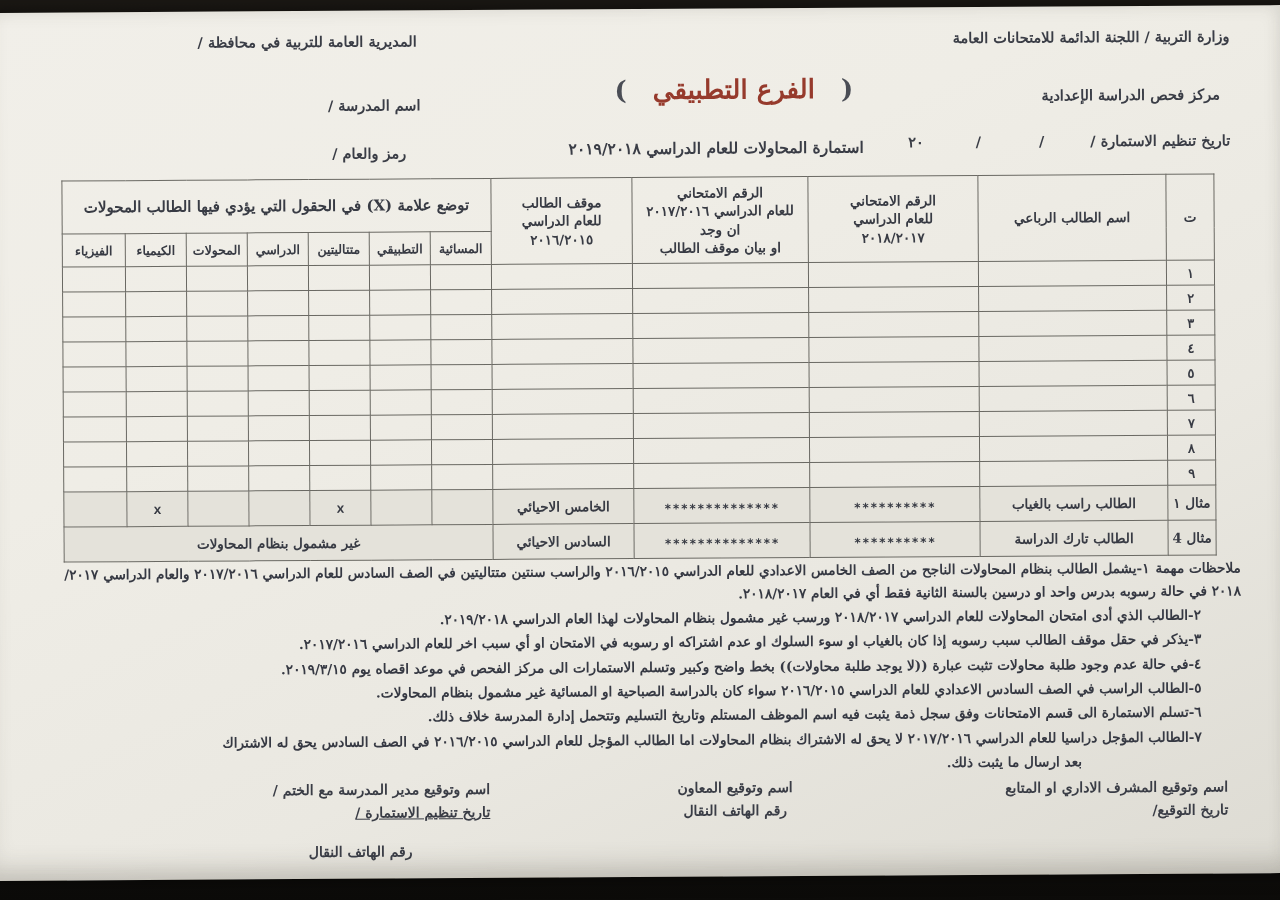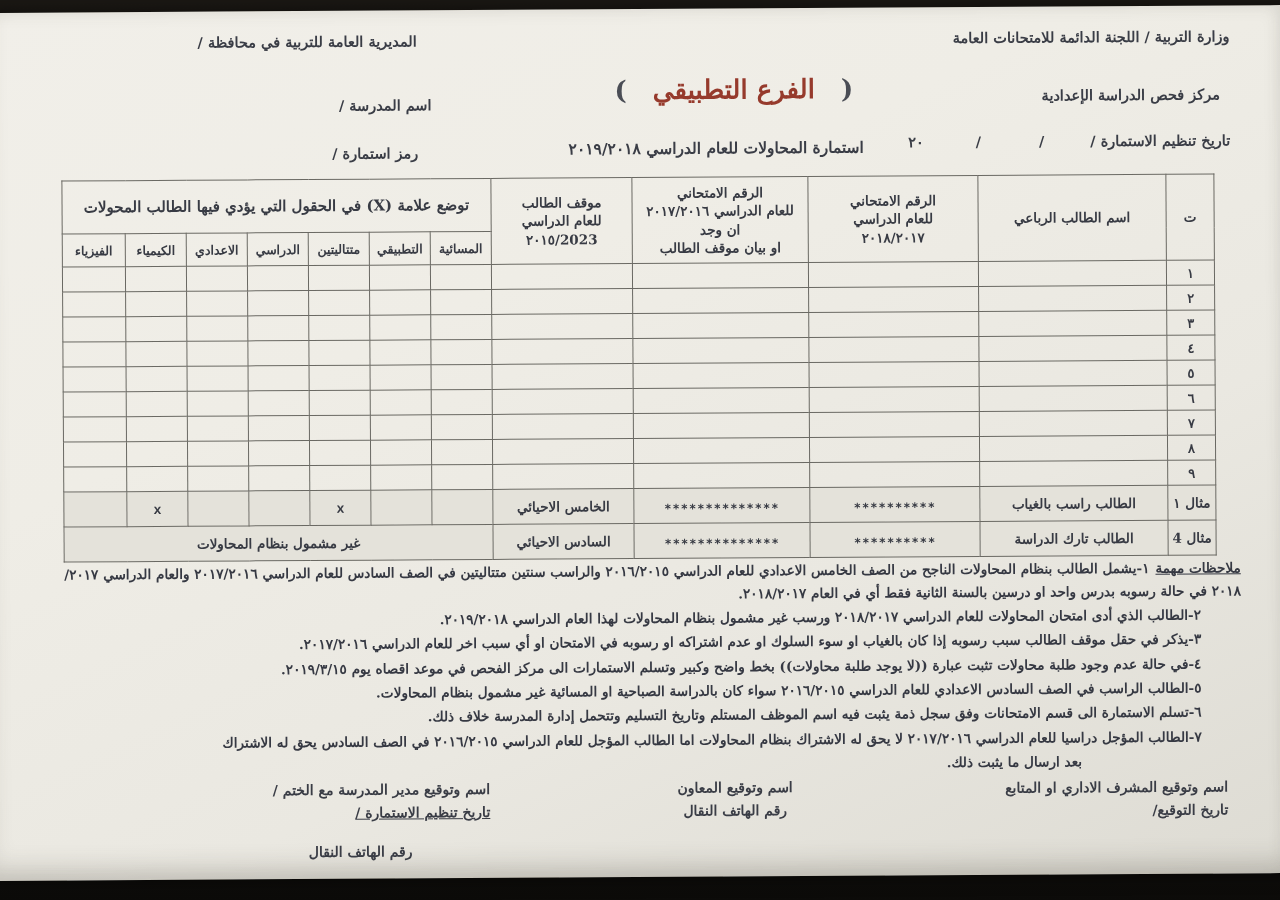--- a/index.html
+++ b/index.html
@@ -33,21 +33,21 @@
   th.rspan{font-size:13.5px;white-space:pre-line;line-height:1.35;}
   th.subj{height:32px;font-size:12.5px;font-weight:700;margin-left:10px;}
   td.seq{font-size:13px;font-weight:700;}
   tr.blank td{height:24px;}
   tr.example td{height:28px;font-size:13.5px;background:#e4e2da;}
   tr.example td.stars{font-family:"DejaVu Sans Mono","Liberation Mono",monospace;font-size:12px;letter-spacing:1px;padding-top:6px;}
   td.merged-note{font-size:17px;font-weight:800;letter-spacing:.5px;}
   td.xmark{font-family:"Liberation Sans","DejaVu Sans",sans-serif;font-size:12.5px;font-weight:700;}
 
   .notes{font-size:13.6px;line-height:1.72;color:#363943;}
-  .notes .lead{font-weight:700;text-decoration:underline;margin-left:6px;margin-top:36px;}
+  .notes .lead{font-weight:700;margin-left:6px;margin-top:36px;}
   .note{margin:0 0 1px 0;padding-right:40px;font-weight:600;}
   .note.first{padding-right:0;display:inline;}
   .note.tail{padding-right:160px;}
   .sig{font-size:14px;font-weight:700;line-height:1.65;}
   .sig .u{text-decoration:underline;}
   .sig-right{text-align:right;}
   .sig-mid{text-align:center;}
   .sig-left{text-align:right;}
   .sig-left .phone{margin:16px 78px 0 0;}
 </style>
@@ -57,33 +57,33 @@
 <div class="photo">
   <div class="paper">
 
     <div class="abs hdr" style="top:22px;right:60px;">وزارة التربية / اللجنة الدائمة للامتحانات العامة</div>
     <div class="abs hdr" style="top:22px;left:212px;">المديرية العامة للتربية في محافظة /</div>
 
     <div class="abs hdr" style="top:80px;right:70px;">مركز فحص الدراسة الإعدادية</div>
     <div class="abs branch-title" style="top:66px;left:598px;width:300px;">
       <span class="paren">(</span><span>الفرع التطبيقي</span><span class="paren">)</span>
     </div>
-    <div class="abs hdr" style="top:86px;left:342px;margin-left:11px;">اسم المدرسة /</div>
+    <div class="abs hdr" style="top:86px;left:342px;">اسم المدرسة /</div>
 
     <div class="abs date-row" style="top:126px;right:60px;">
       <span>تاريخ تنظيم الاستمارة /</span>
       <span class="gap1"></span>
       <span>/</span>
       <span class="gap2"></span>
       <span>/</span>
       <span class="gap3"></span>
       <span>٢٠</span>
     </div>
     <div class="abs form-title" style="top:130px;left:580px;width:300px;text-align:center;">استمارة المحاولات للعام الدراسي ٢٠١٩/٢٠١٨</div>
-    <div class="abs hdr" style="top:134px;left:346px;">رمز استمارة /</div>
+    <div class="abs hdr" style="top:134px;left:346px;">رمز والعام /</div>
 
     <table class="attempts abs" style="top:168px;right:76px;">
       <colgroup>
         <col style="width:48px">
           <col style="width:188px">
           <col style="width:170px">
           <col style="width:176px">
           <col style="width:141px">
         <col style="width:61px">
           <col style="width:61px">
@@ -99,29 +99,29 @@
           <th rowspan="2" class="rspan">اسم الطالب الرباعي</th>
           <th rowspan="2" class="rspan">الرقم الامتحاني
 للعام الدراسي
 ٢٠١٨/٢٠١٧</th>
           <th rowspan="2" class="rspan">الرقم الامتحاني
 للعام الدراسي ٢٠١٧/٢٠١٦
 ان وجد
 او بيان موقف الطالب</th>
           <th rowspan="2" class="rspan">موقف الطالب
 للعام الدراسي
-2023/٢٠١٥</th>
+٢٠١٦/٢٠١٥</th>
           <th colspan="7" class="group-hd">توضع علامة (X) في الحقول التي يؤدي فيها الطالب المحولات</th>
         </tr>
         <tr>
           <th class="subj">المسائية</th>
           <th class="subj">التطبيقي</th>
           <th class="subj">متتاليتين</th>
           <th class="subj">الدراسي</th>
-          <th class="subj">الاعدادي</th>
+          <th class="subj">المحولات</th>
           <th class="subj">الكيمياء</th>
           <th class="subj">الفيزياء</th>
         </tr>
       </thead>
       <tbody>
         <tr class="blank">
             <td class="seq">١</td>
             <td></td>
             <td></td>
             <td></td>

